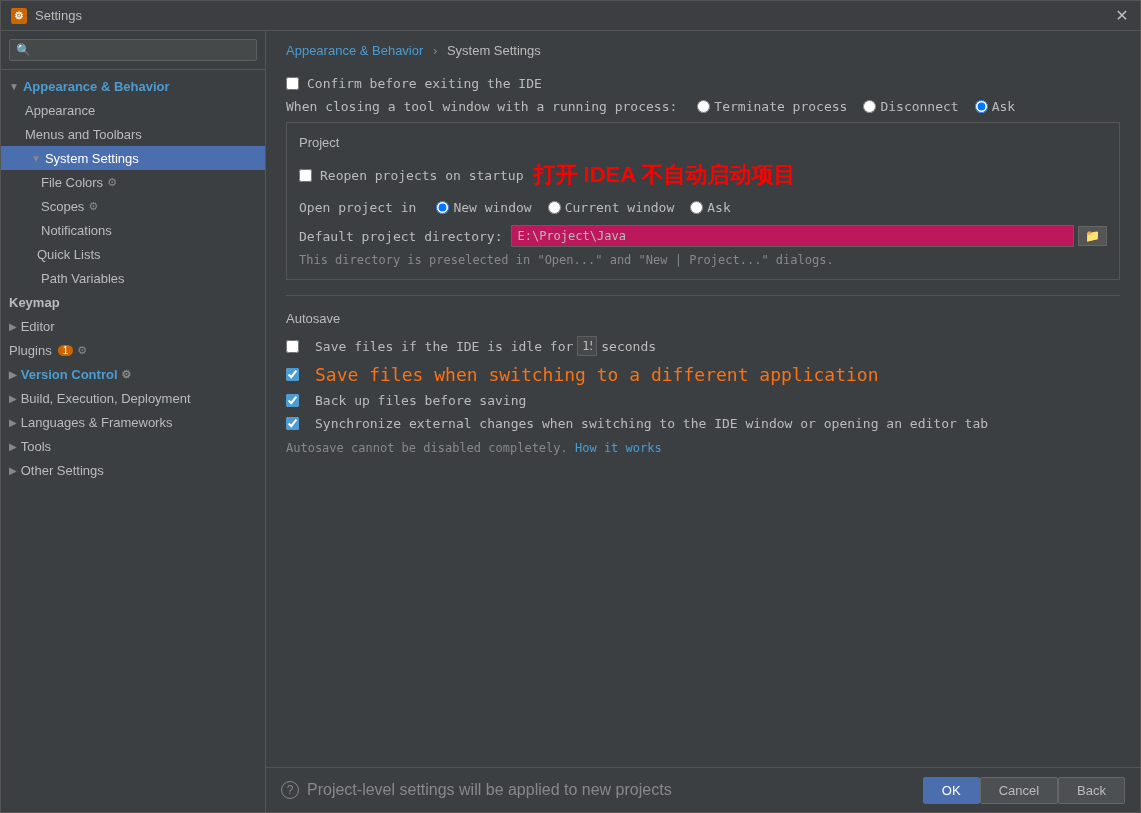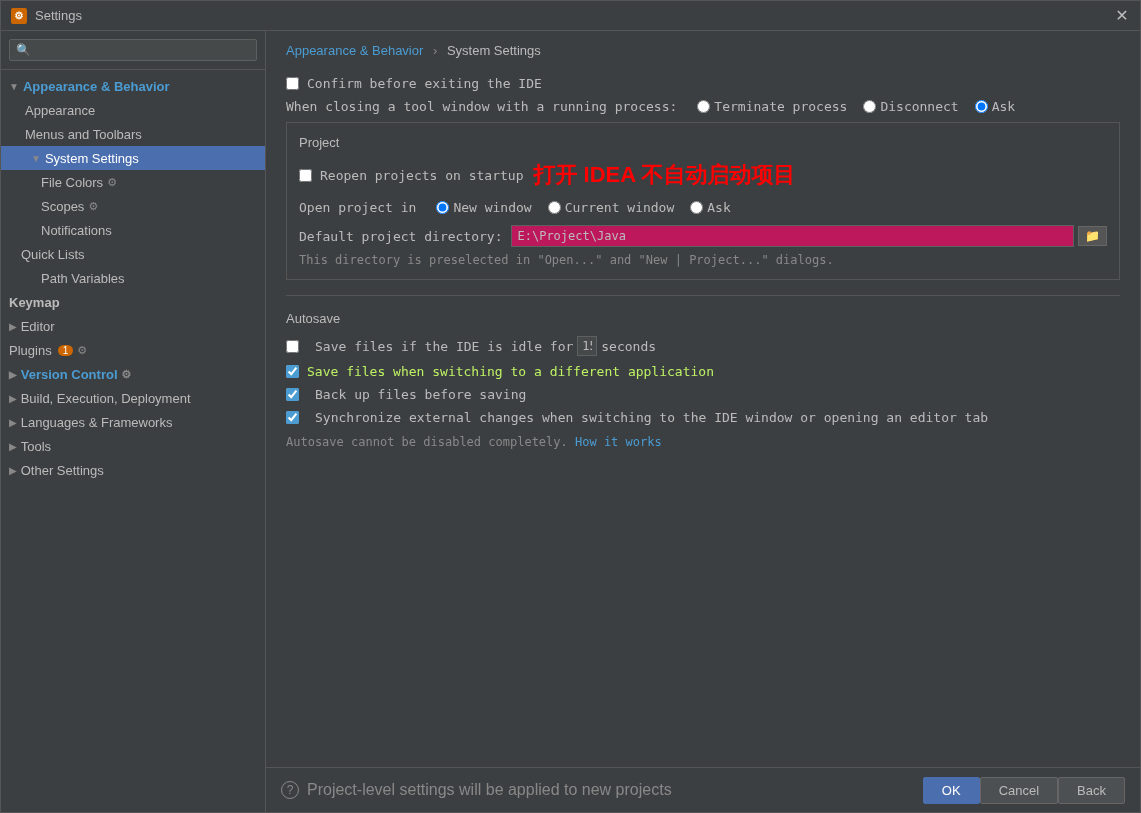--- a/index.html
+++ b/index.html
@@ -115,21 +115,21 @@
           <span>File Colors</span>
           <span class="gear-icon">⚙</span>
         </div>
         <div class="nav-item" style="padding-left: 40px;">
           <span>Scopes</span>
           <span class="gear-icon">⚙</span>
         </div>
         <div class="nav-item" style="padding-left: 40px;">
           <span>Notifications</span>
         </div>
-        <div class="nav-item" style="padding-left: 20px;">
+        <div class="nav-item" style="padding-left: 36px;">
           <span>Quick Lists</span>
         </div>
         <div class="nav-item" style="padding-left: 40px;">
           <span>Path Variables</span>
         </div>
 
         <div class="nav-item parent">
           <span>Keymap</span>
         </div>
 
@@ -242,21 +242,21 @@
 
         <div class="checkbox-row">
           <input type="checkbox" id="idleSave" style="">
           <label for="idleSave" style="font-family:monospace; color:#bbbbbb; font-size:13px; margin-left:8px;text-align:center;">Save files if the IDE is idle for</label>
           <input type="text" class="inline-input" value="15" style="">
           <span style="font-family:monospace; color:#bbbbbb; font-size:13px;">seconds</span>
         </div>
 
         <div class="checkbox-row">
           <input type="checkbox" id="saveSwitching" checked="" class="cb-checked" style="">
-          <label for="saveSwitching" style="font-family:monospace; color:#bef264; font-size:13px; ">Save files when switching to a different application</label>
+          <label for="saveSwitching" style="font-family:monospace; color:#f97316; font-size:18px; margin-left:8px;">Save files when switching to a different application</label>
         </div>
 
         <div class="checkbox-row">
           <input type="checkbox" id="backupFiles" checked="" class="cb-checked" style="">
           <label for="backupFiles" style="font-family:monospace; color:#bbbbbb; font-size:13px; margin-left:8px;">Back up files before saving</label>
         </div>
 
         <div class="checkbox-row">
           <input type="checkbox" id="syncExternal" checked="" class="cb-checked" style="">
           <label for="syncExternal" style="font-family:monospace; color:#bbbbbb; font-size:13px; margin-left:8px;text-align:center;">Synchronize external changes when switching to the IDE window or opening an editor tab</label>

